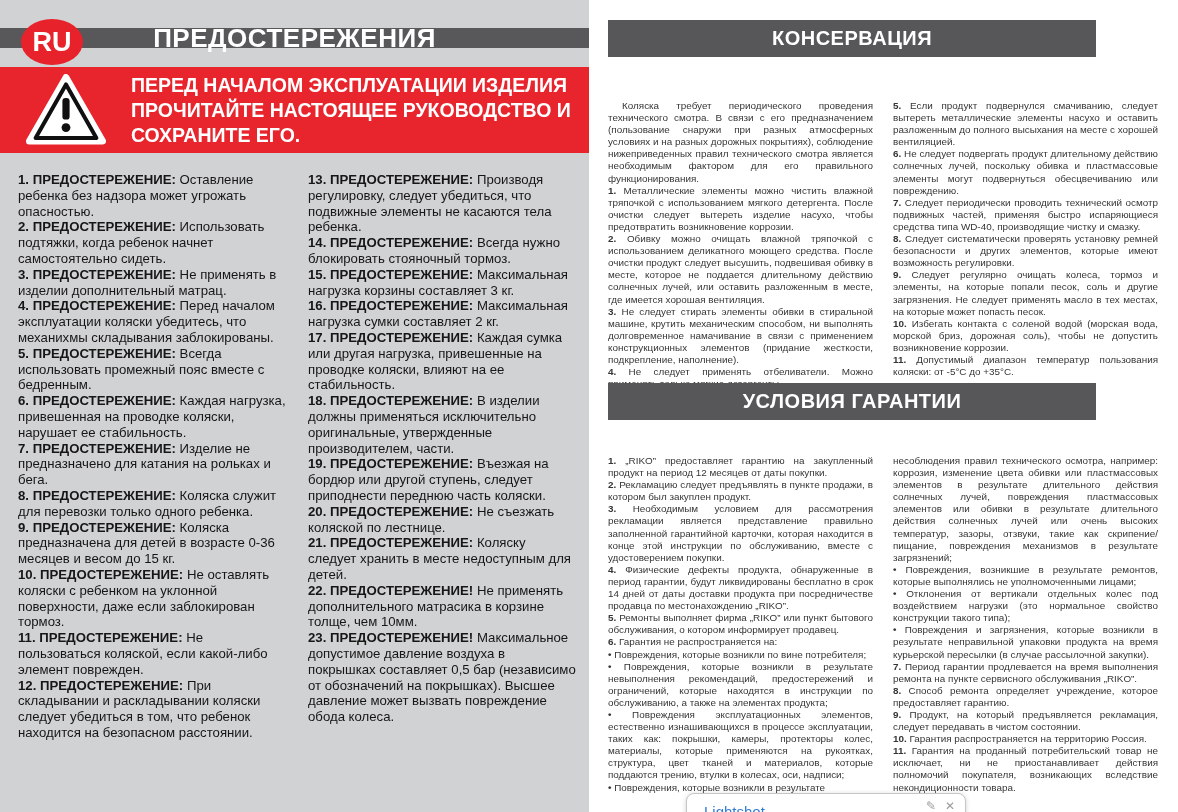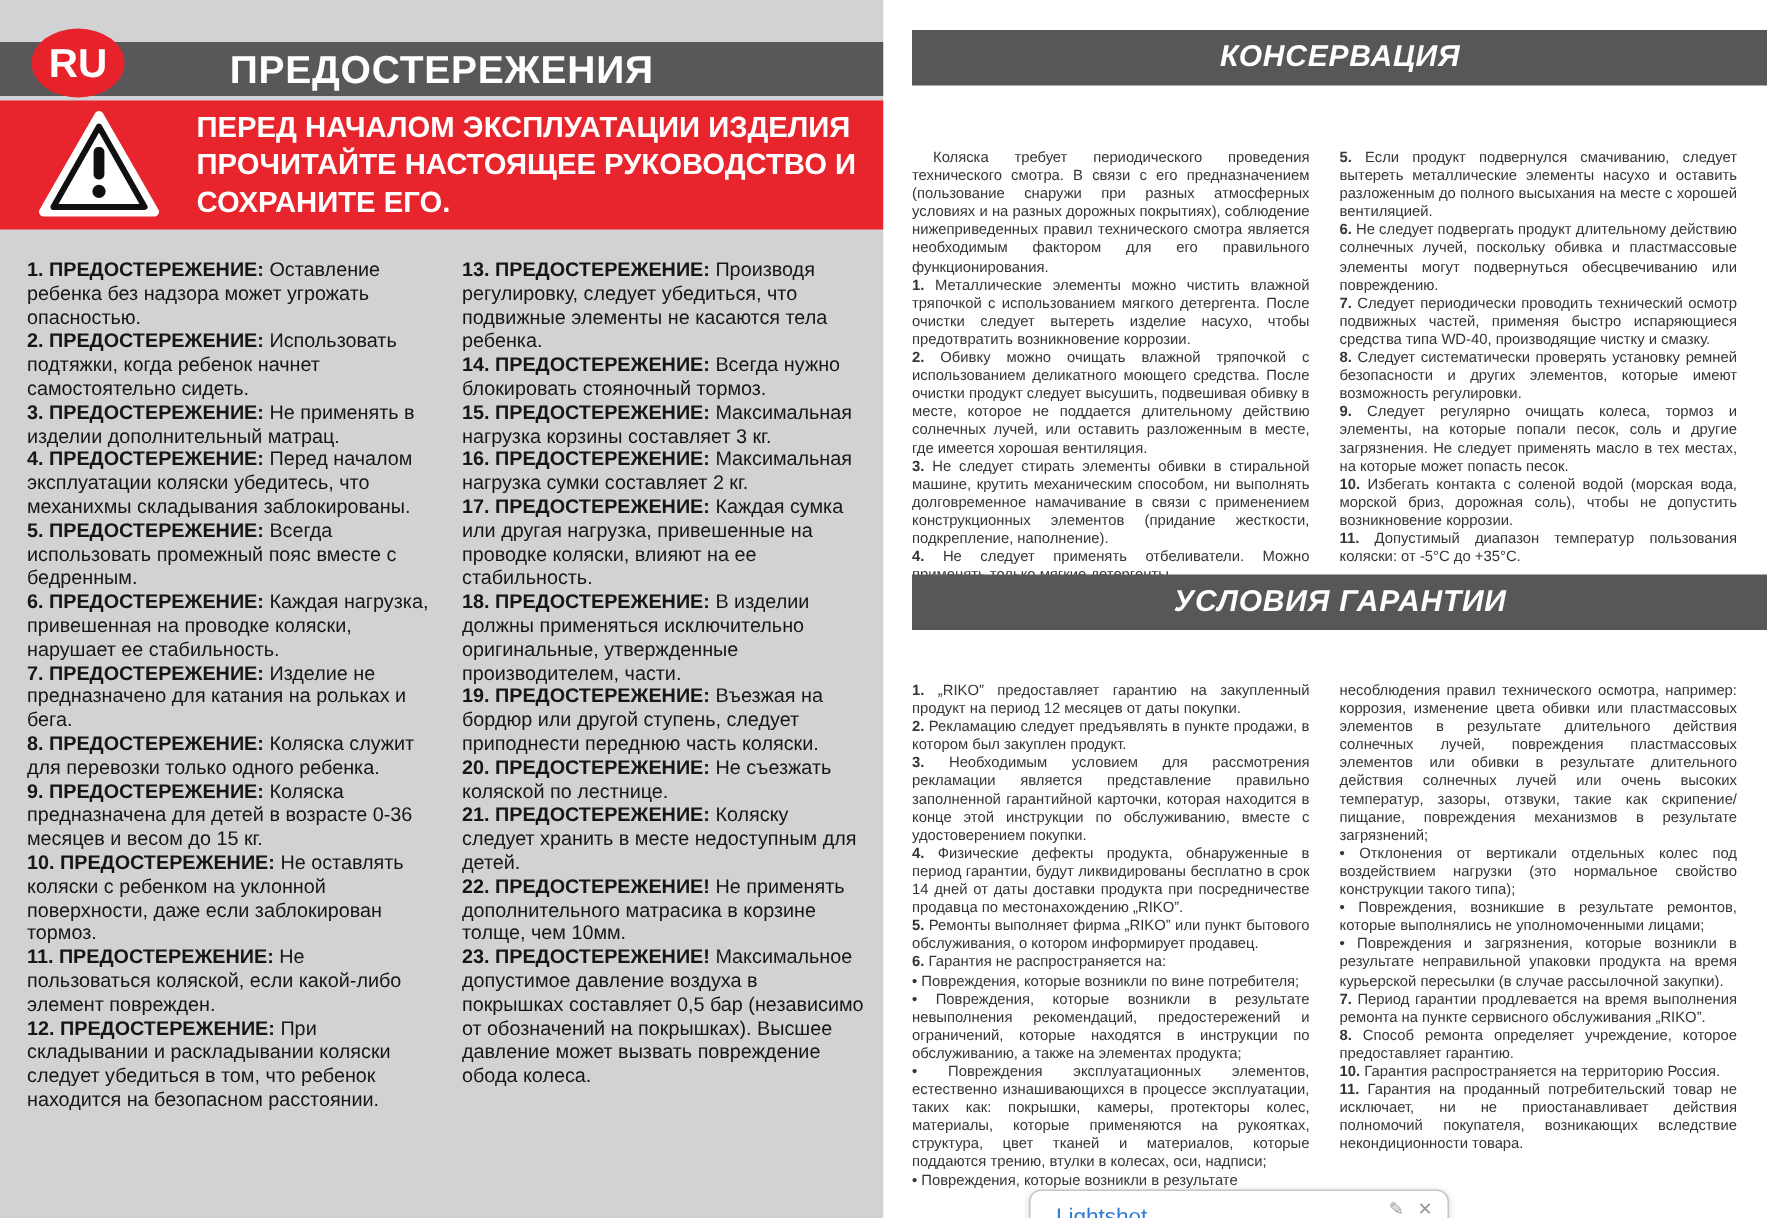--- a/index.html
+++ b/index.html
@@ -2,39 +2,39 @@
 <html lang="ru"><head>
 <meta charset="utf-8">
 <style>
   html,body{margin:0;padding:0;}
   body{
     width:1178px;height:812px;position:relative;overflow:hidden;
     background:#ffffff;font-family:"Liberation Sans",sans-serif;
   }
   
   .left-page{position:absolute;left:0;top:0;width:589px;height:812px;background:#d1d2d3;}
-  .lp-bar{position:absolute;left:0;top:28px;width:589px;height:36px;background:#58585a;
+  .lp-bar{position:absolute;left:0;top:28px;width:589px;height:20px;background:#58585a;
     display:flex;align-items:center;justify-content:center;}
   .lp-title{color:#fff;font-weight:700;font-size:26px;letter-spacing:.5px;}
   .ru-badge{position:absolute;left:21px;top:19px;width:62px;height:46px;background:#e8222a;
     border-radius:50%;color:#fff;font-weight:700;font-size:27px;
     display:flex;align-items:center;justify-content:center;z-index:2;}
   .alert{position:absolute;left:0;top:67px;width:589px;height:86px;background:#e8252c;
     display:flex;align-items:center;}
   .alert svg{width:80px;height:72px;margin-left:26px;flex:none;}
   .alert-text{color:#fff;font-weight:700;font-size:19.5px;line-height:25px;margin-left:25px;width:445px;}
   .warn-cols{position:absolute;left:18px;top:172px;width:558px;display:flex;gap:22px;}
   .warn-col{width:274px;}
   .warn{margin:0;font-size:13.2px;line-height:15.8px;color:#161616;}
   .warn b{font-weight:700;}
   
   .right-page{position:absolute;left:589px;top:0;width:589px;height:812px;background:#ffffff;}
-  .sec-bar{position:absolute;left:19px;width:571px;height:37px;background:#57575a;
+  .sec-bar{position:absolute;left:19px;width:488px;height:37px;background:#57575a;
     color:#fff;font-weight:700;font-size:20px;letter-spacing:.5px;
-    display:flex;align-items:center;justify-content:center;font-style:italic;}
+    display:flex;align-items:center;justify-content:center;}
   #bar-conservation{top:20px;}
   #bar-warranty{top:383px;}
   .rp-cols{position:absolute;left:19px;width:550px;display:flex;gap:20px;overflow:hidden;margin-top:24px;}
   #cols-conservation{top:76px;height:304px;}
   #cols-warranty{top:431px;height:378px;}
   .rcol{width:272px;}
   .rp{margin:0;font-size:9.9px;line-height:12.1px;text-align:justify;color:#353535;}
   .rp b{font-weight:700;}
   .indent{text-indent:14px;}
   
@@ -128,25 +128,26 @@
         <p class="rp"><b>5.</b> <span>Ремонты выполняет фирма „RIKO” или пункт бытового обслуживания, о котором информирует продавец.</span></p>
         <p class="rp"><b>6.</b> <span>Гарантия не распространяется на:</span></p>
         <p class="rp"><b>•</b> <span>Повреждения, которые возникли по вине потребителя;</span></p>
         <p class="rp"><b>•</b> <span>Повреждения, которые возникли в результате невыполнения рекомендаций, предостережений и ограничений, которые находятся в инструкции по обслуживанию, а также на элементах продукта;</span></p>
         <p class="rp"><b>•</b> <span>Повреждения эксплуатационных элементов, естественно изнашивающихся в процессе эксплуатации, таких как: покрышки, камеры, протекторы колес, материалы, которые применяются на рукоятках, структура, цвет тканей и материалов, которые поддаются трению, втулки в колесах, оси, надписи;</span></p>
         <p class="rp"><b>•</b> <span>Повреждения, которые возникли в результате</span></p>
       </div>
     <div class="rcol">
 
     <p class="rp"><b></b> <span>несоблюдения правил технического осмотра, например: коррозия, изменение цвета обивки или пластмассовых элементов в результате длительного действия солнечных лучей, повреждения пластмассовых элементов или обивки в результате длительного действия солнечных лучей или очень высоких температур, зазоры, отзвуки, такие как скрипение/ пищание, повреждения механизмов в результате загрязнений;</span></p>
+        <p class="rp"><b>•</b> <span>Повреждения, возникшие в результате ремонтов, которые выполнялись не уполномоченными лицами;</span></p>
         <p class="rp"><b>•</b> <span>Отклонения от вертикали отдельных колес под воздействием нагрузки (это нормальное свойство конструкции такого типа);</span></p>
-        <p class="rp"><b>•</b> <span>Повреждения, возникшие в результате ремонтов, которые выполнялись не уполномоченными лицами;</span></p>
         <p class="rp"><b>•</b> <span>Повреждения и загрязнения, которые возникли в результате неправильной упаковки продукта на время курьерской пересылки (в случае рассылочной закупки).</span></p>
         <p class="rp"><b>7.</b> <span>Период гарантии продлевается на время выполнения ремонта на пункте сервисного обслуживания „RIKO”.</span></p>
         <p class="rp"><b>8.</b> <span>Способ ремонта определяет учреждение, которое предоставляет гарантию.</span></p>
+        <p class="rp"><b>9.</b> <span>Продукт, на который предъявляется рекламация, следует передавать в чистом состоянии.</span></p>
         <p class="rp"><b>10.</b> <span>Гарантия распространяется на территорию Россия.</span></p>
         <p class="rp"><b>11.</b> <span>Гарантия на проданный потребительский товар не исключает, ни не приостанавливает действия полномочий покупателя, возникающих вследствие некондиционности товара.</span></p>
       </div>
   </div>
 </div>
 
 <div class="popup">
   <a href="#" class="ls-brand">Lightshot</a>
   <div class="ls-icons">
     <span>✎</span>

